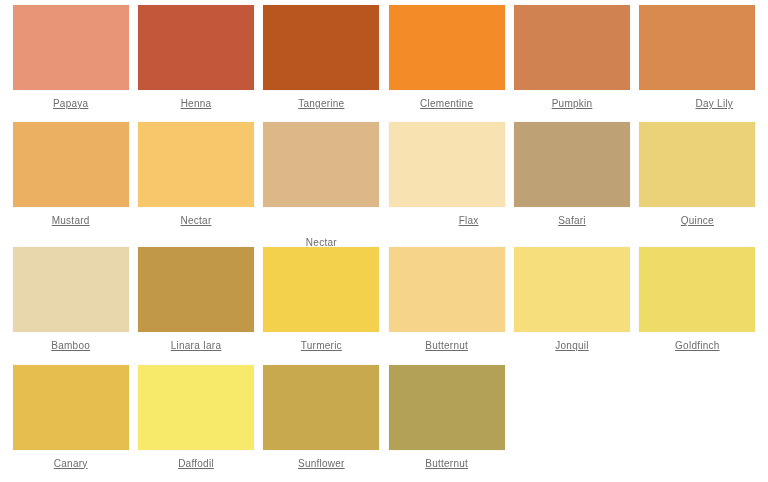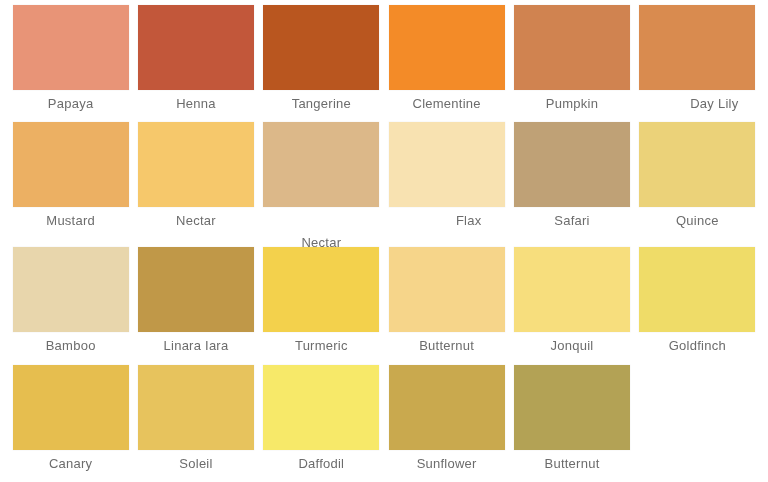--- a/index.html
+++ b/index.html
@@ -37,27 +37,28 @@
   .swatch-chip {
     width: 100%;
     max-width: 116px;
     height: 85px;
     display: block;
     border: 0;
     box-shadow: 0 0 0 0.5px rgba(0,0,0,0.04);
   }
   .swatch-label {
     margin-top: 9px;
-    font-size: 13px;
+    font-size: 10px;
     line-height: 9px;
     letter-spacing: 0.25px;
     color: #6c6c6c;
     text-align: center;
     white-space: nowrap;
     font-family: "Liberation Sans", sans-serif;
+    text-decoration: underline;
   }
 </style>
 </head>
 <body style="background-color: rgb(255, 255, 255);">
 
 <main id="palette-sheet">
     <div class="swatch-cell">
       <div class="swatch-chip" style="background-color: rgb(232, 148, 119);"></div>
       <div class="swatch-label" style="color: rgb(108, 108, 108);">Papaya</div>
     </div>
@@ -127,24 +128,20 @@
     </div>
     <div class="swatch-cell">
       <div class="swatch-chip" style="background-color: rgb(239, 220, 104);"></div>
       <div class="swatch-label" style="color: rgb(108, 108, 108);">Goldfinch</div>
     </div>
     <div class="swatch-cell">
       <div class="swatch-chip" style="background-color: rgb(230, 190, 79);"></div>
       <div class="swatch-label" style="color: rgb(108, 108, 108);">Canary</div>
     </div>
     <div class="swatch-cell">
-      <div class="swatch-chip" style="background-color: rgb(231, 195, 93);"></div>
-      <div class="swatch-label" style="color: rgb(108, 108, 108);">Soleil</div>
-    </div>
-    <div class="swatch-cell">
       <div class="swatch-chip" style="background-color: rgb(247, 233, 105);"></div>
       <div class="swatch-label" style="color: rgb(108, 108, 108);">Daffodil</div>
     </div>
     <div class="swatch-cell">
       <div class="swatch-chip" style="background-color: rgb(201, 169, 78);"></div>
       <div class="swatch-label" style="color: rgb(108, 108, 108);">Sunflower</div>
     </div>
     <div class="swatch-cell">
       <div class="swatch-chip" style="background-color: rgb(179, 162, 85);"></div>
       <div class="swatch-label" style="color: rgb(108, 108, 108);">Butternut</div>

